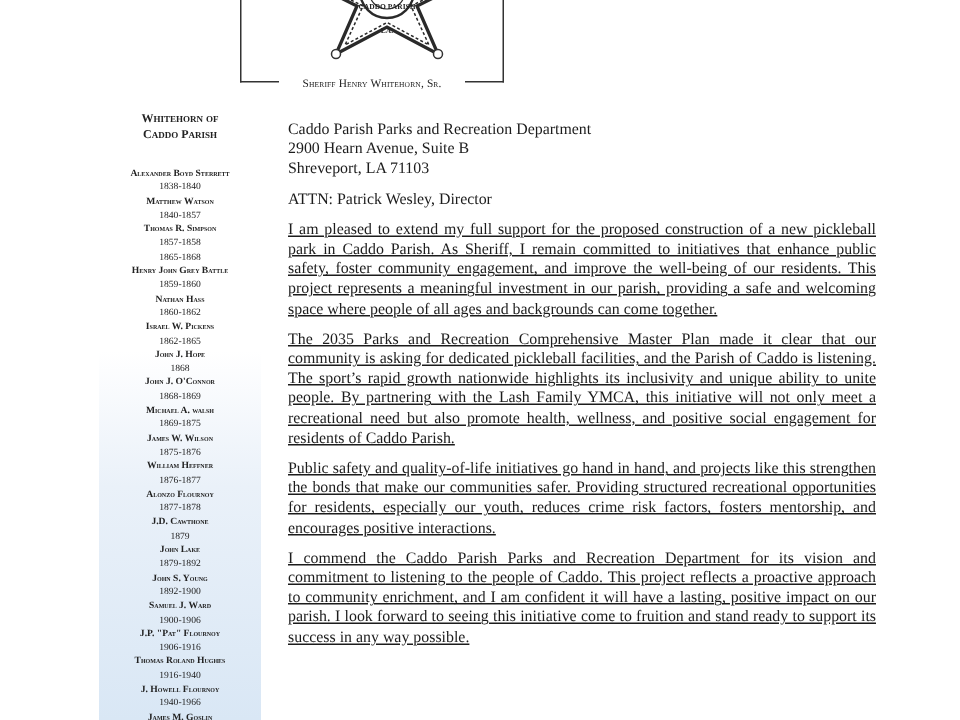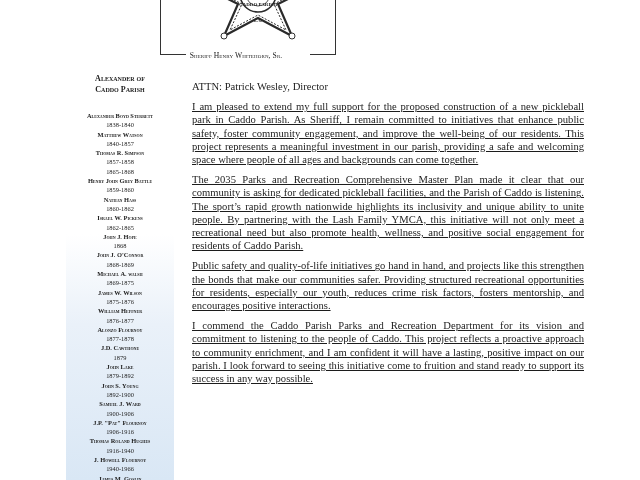--- a/index.html
+++ b/index.html
@@ -9,21 +9,21 @@
     }
     .letterhead-frame {
       position: absolute; left: 160px; top: -4px; width: 174px; height: 58px;
       border-left: 1px solid #333; border-right: 1px solid #333; border-bottom: 1px solid #333;
     }
     .letterhead-gap {
       position: absolute; left: 186px; top: 50px; width: 124px; height: 10px; background: #fff;
     }
     .badge { position: absolute; left: 196px; top: -28px; width: 124px; height: 76px; }
     .sheriff-name {
-      position: absolute; left: 174px; top: 51px; width: 124px; text-align: center;
+      position: absolute; left: 186px; top: 51px; width: 124px; text-align: center;
       font-size: 7.6px; font-variant: small-caps; letter-spacing: 0.1px; color: #222; white-space: nowrap;
     }
     .sidebar {
       position: absolute; left: 66px; top: 70px; width: 108px; height: 410px;
       background: linear-gradient(to bottom, #ffffff 0%, #ffffff 40%, #eaf1f9 62%, #d9e7f5 100%);
     }
     .sidebar-title {
       position: absolute; left: 66px; top: 73px; width: 108px; text-align: center;
       font-size: 8px; font-weight: bold; font-variant: small-caps; line-height: 11px; color: #222;
     }
@@ -58,21 +58,21 @@
     <circle cx="96" cy="64" r="3"></circle>
     <circle cx="28" cy="64" r="3"></circle>
   </g>
   <text x="62" y="34" font-size="5" text-anchor="middle" font-family="Liberation Serif, serif" fill="#222" font-weight="bold">CADDO PARISH</text>
   <text x="62" y="50" font-size="5" text-anchor="middle" font-family="Liberation Serif, serif" fill="#222" font-weight="bold">LA.</text>
 </svg>
 <div class="sheriff-name">Sheriff Henry Whitehorn, Sr.</div>
 
 <div class="sidebar"></div>
 <div class="sidebar-title">
-  <div>Alexander of</div>
+  <div>Whitehorn of</div>
   <div>Caddo Parish</div>
 </div>
 <div class="sheriff-list" id="sheriff-list">
     <div>
       <div class="nm">Alexander Boyd Sterrett</div>
       <div>1838-1840</div>
     </div>
     <div>
       <div class="nm">Matthew Watson</div>
       <div>1840-1857</div>
@@ -145,18 +145,23 @@
     <div>
       <div class="nm">J. Howell Flournoy</div>
       <div>1940-1966</div>
     </div>
     <div>
       <div class="nm">James M. Goslin</div>
     </div>
   </div>
 
 <div class="letter">
+  <p>
+    <span class="addr">Caddo Parish Parks and Recreation Department</span><br>
+    <span class="addr">2900 Hearn Avenue, Suite B</span><br>
+    <span class="addr">Shreveport, LA  71103</span>
+  </p>
   <p>ATTN:  Patrick Wesley, Director</p>
   <p class="just">I am pleased to extend my full support for the proposed construction of a new pickleball park in Caddo Parish. As Sheriff, I remain committed to initiatives that enhance public safety, foster community engagement, and improve the well-being of our residents. This project represents a meaningful investment in our parish, providing a safe and welcoming space where people of all ages and backgrounds can come together.</p>
   <p class="just">The 2035 Parks and Recreation Comprehensive Master Plan made it clear that our community is asking for dedicated pickleball facilities, and the Parish of Caddo is listening. The sport’s rapid growth nationwide highlights its inclusivity and unique ability to unite people. By partnering with the Lash Family YMCA, this initiative will not only meet a recreational need but also promote health, wellness, and positive social engagement for residents of Caddo Parish.</p>
   <p class="just">Public safety and quality-of-life initiatives go hand in hand, and projects like this strengthen the bonds that make our communities safer. Providing structured recreational opportunities for residents, especially our youth, reduces crime risk factors, fosters mentorship, and encourages positive interactions.</p>
   <p class="just">I commend the Caddo Parish Parks and Recreation Department for its vision and commitment to listening to the people of Caddo. This project reflects a proactive approach to community enrichment, and I am confident it will have a lasting, positive impact on our parish. I look forward to seeing this initiative come to fruition and stand ready to support its success in any way possible.</p>
 </div>
 
 </body></html>

